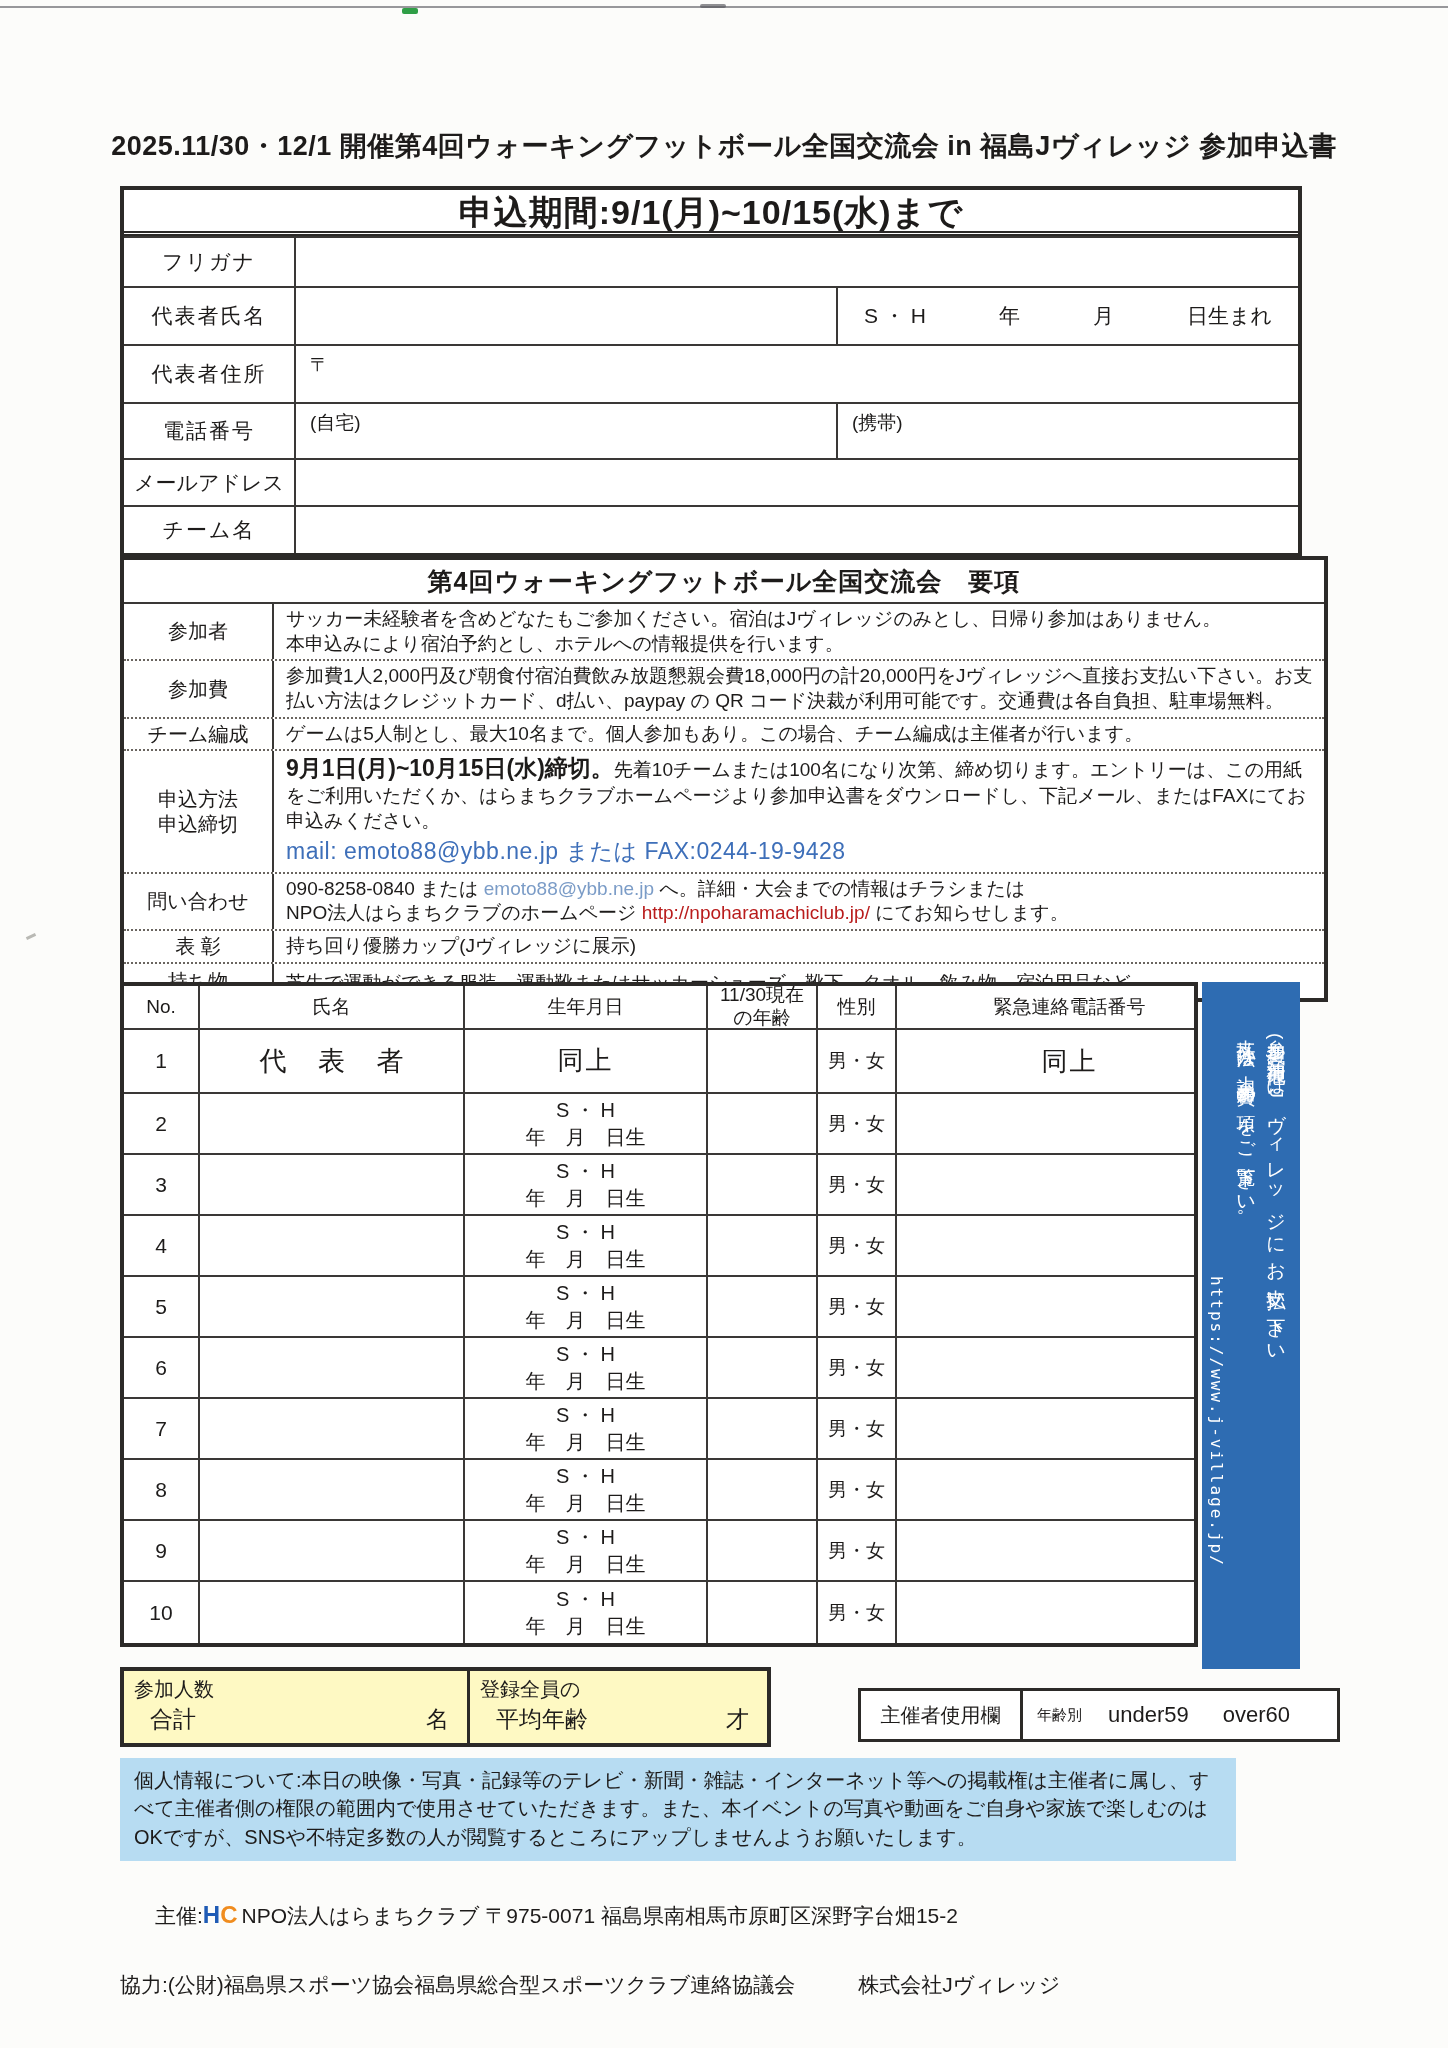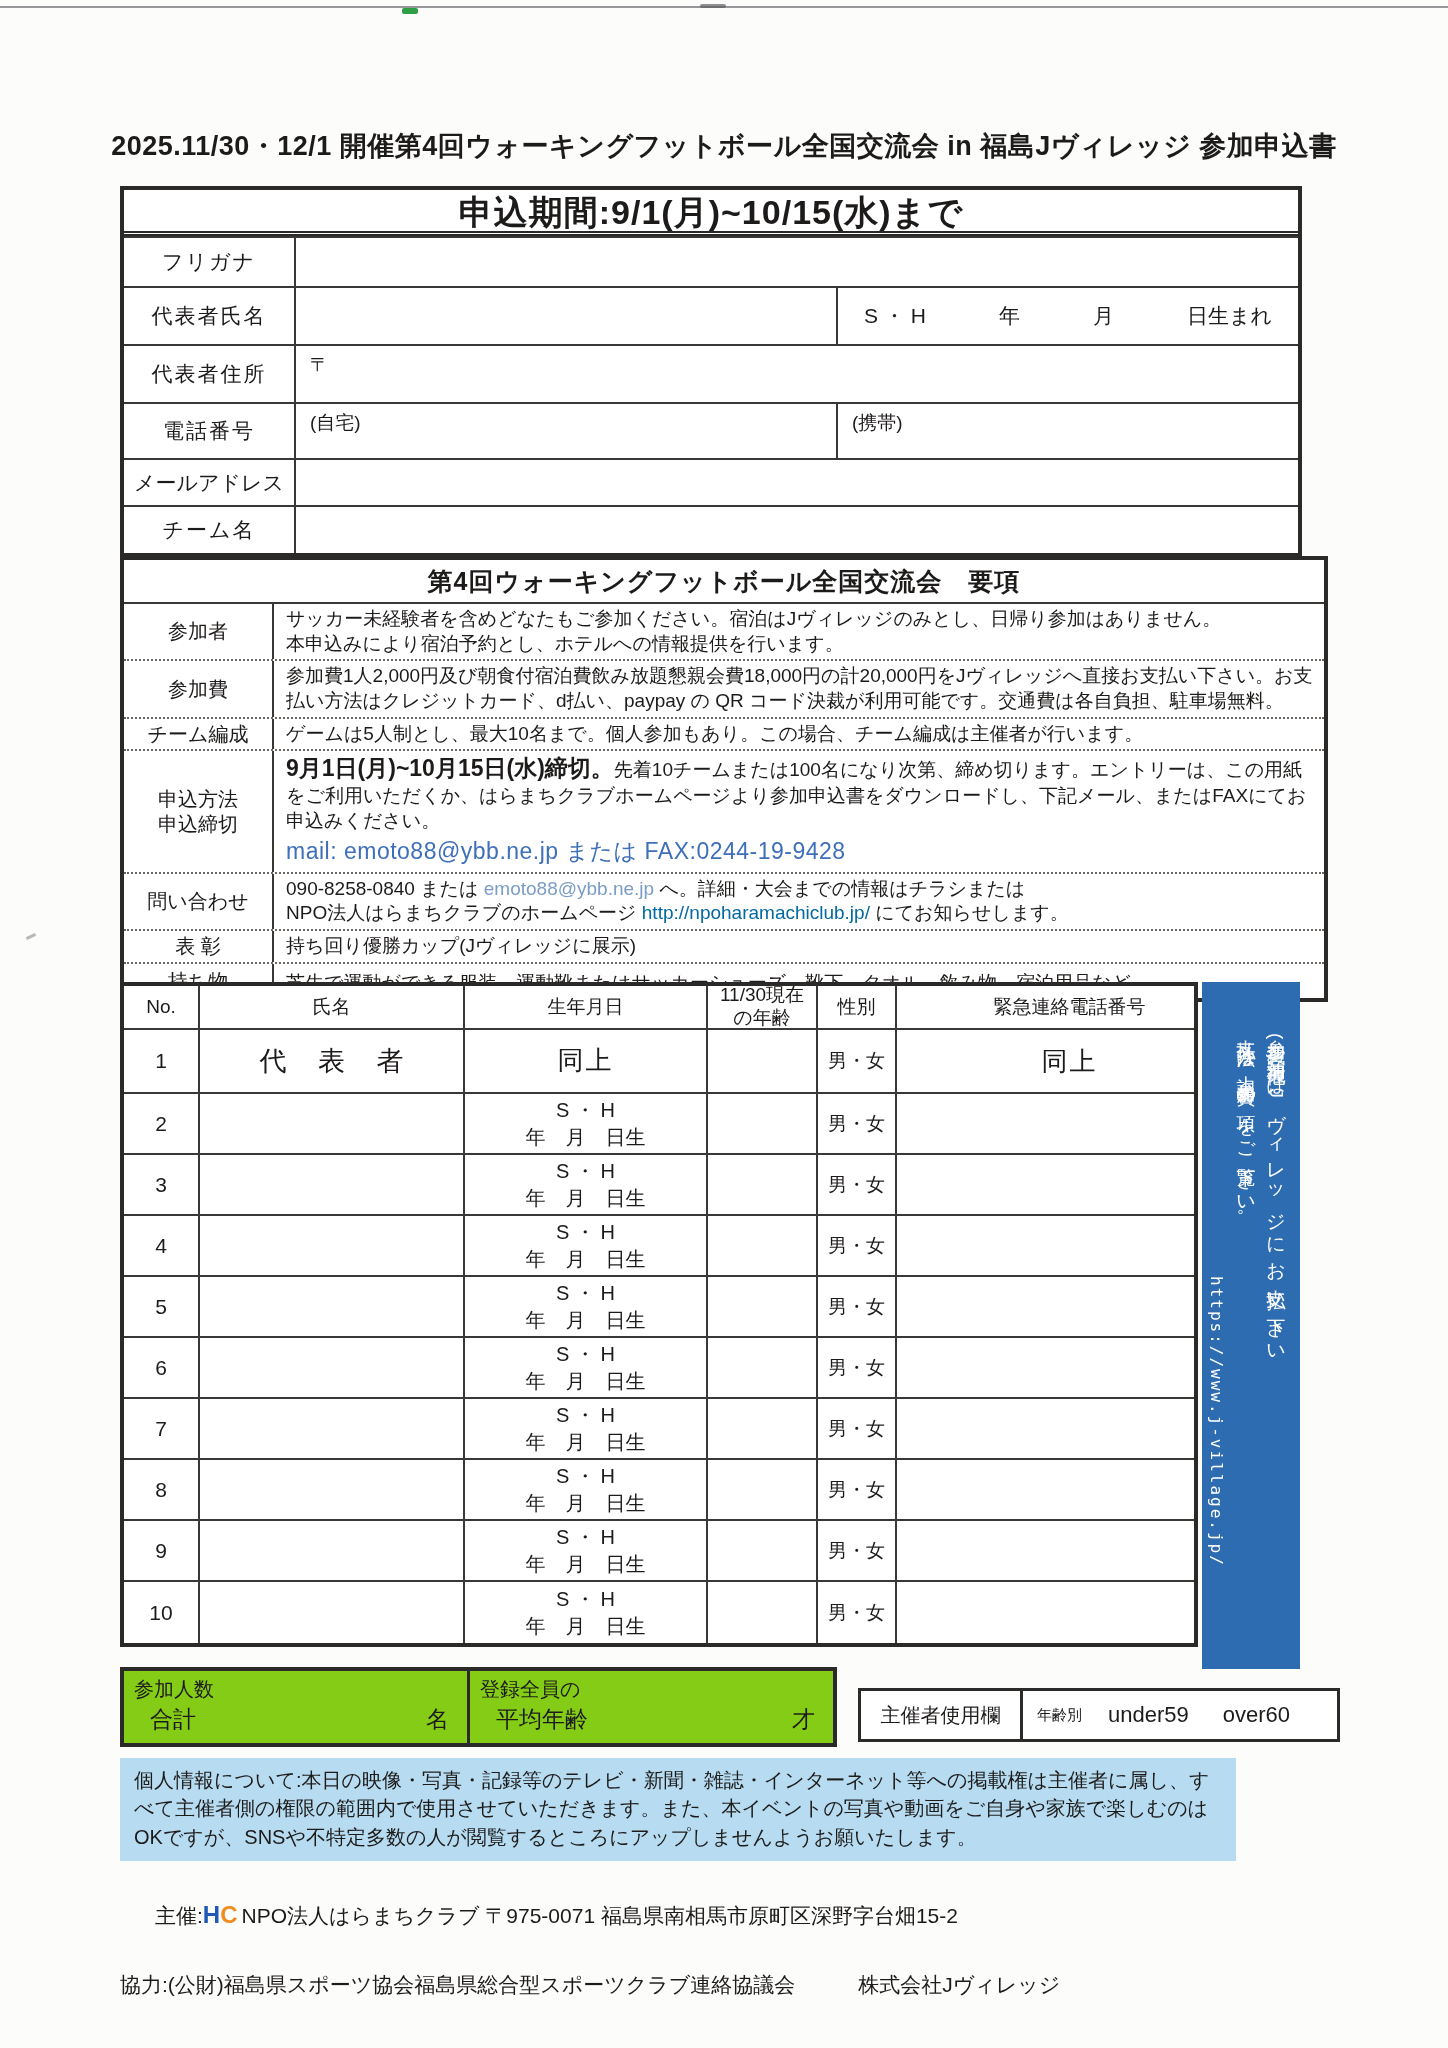--- a/index.html
+++ b/index.html
@@ -37,21 +37,21 @@
   .box2 { position:absolute; left:120px; top:556px; width:1208px; background:#fff; border:4px solid #2c2a28; }
   .b2-title { text-align:center; font-weight:bold; font-size:25px; padding:5px 0 4px; letter-spacing:1px; }
   .b2-row { display:flex; border-top:2px dotted #6a6560; }
   .b2-row.first { border-top:2px solid #3a3836; }
   .b2-label { flex:0 0 150px; border-right:2px solid #3a3836; display:flex; flex-direction:column;
     align-items:center; justify-content:center; font-size:20px; line-height:1.25; padding:2px 0; text-align:center; }
   .b2-content { flex:1; padding:3px 10px 3px 12px; font-size:19px; line-height:1.3; }
   .bold-intro { font-weight:bold; font-size:23px; }
   .mail-line { color:#3e6fb9; font-size:23px; padding:3px 0 2px; letter-spacing:.5px; }
   .inline-link { color:#7b9cc7; }
-  .link-strong { color:#0369a1; }
+  .link-strong { color:#b91c1c; }
 
   
   .roster { position:absolute; left:120px; top:982px; width:1078px; background:#fff; border:4px solid #2c2a28; }
   .r-head, .r-row { display:flex; }
   .r-head { height:44px; border-bottom:2px solid #3a3836; }
   .r-row { height:61px; border-bottom:2px solid #3a3836; }
   .r-row:last-child { border-bottom:none; }
   .r-row.v-rep { height:64px; }
   .rc { border-right:2px solid #3a3836; display:flex; flex-direction:column; align-items:center; justify-content:center; text-align:center; }
   .rc:last-child { border-right:none; }
@@ -66,21 +66,21 @@
   .v-rep .rc-birth, .v-rep .rc-contact { font-size:26px; letter-spacing:2px; }
 
   
   .sidebar { position:absolute; left:1202px; top:982px; width:98px; height:687px; background:#2e6cb2; }
   .sidebar-inner { position:absolute; inset:0; writing-mode:vertical-rl; color:#fff; padding:42px 9px 12px 5px; }
   .s-line { display:block; font-size:19px; letter-spacing:3px; line-height:30px; }
   .s-url { display:block; margin-top:252px; font-size:16px; letter-spacing:2px; line-height:30px;
     font-family:"DejaVu Sans Mono","Liberation Mono",monospace; }
 
   
-  .totals { position:absolute; left:120px; top:1667px; width:717px; height:80px; background:#84cc16;
+  .totals { position:absolute; left:120px; top:1667px; width:651px; height:80px; background:#fef9c3;
     border:4px solid #2c2a28; display:flex; }
   .t-box { position:relative; }
   .t-participants { width:346px; border-right:3px solid #2c2a28; }
   .t-avg { flex:1; }
   .t-top { position:absolute; top:5px; left:10px; font-size:20px; }
   .t-mid { position:absolute; bottom:8px; left:26px; font-size:23px; }
   .t-unit { position:absolute; bottom:8px; right:18px; font-size:23px; }
 
   
   .organizer { position:absolute; left:858px; top:1688px; width:482px; height:54px; background:#fff;

